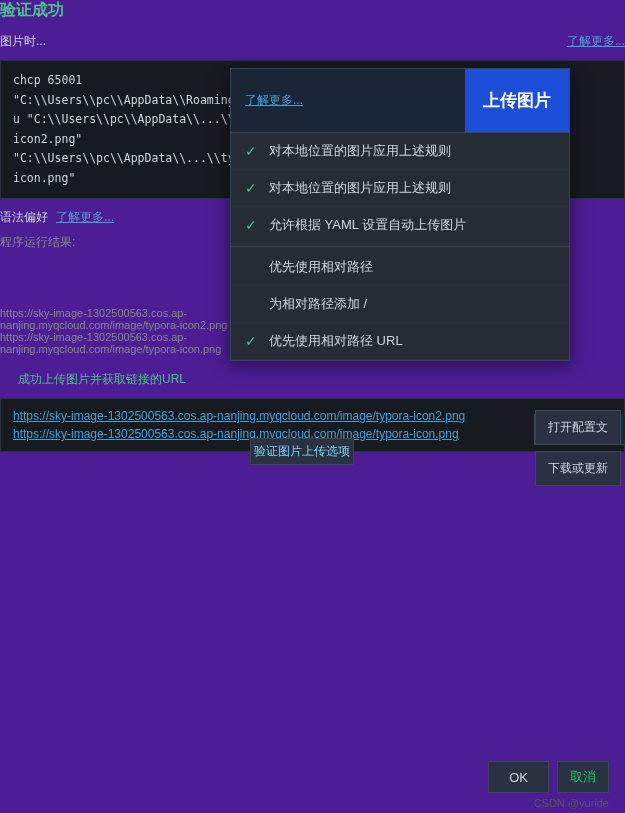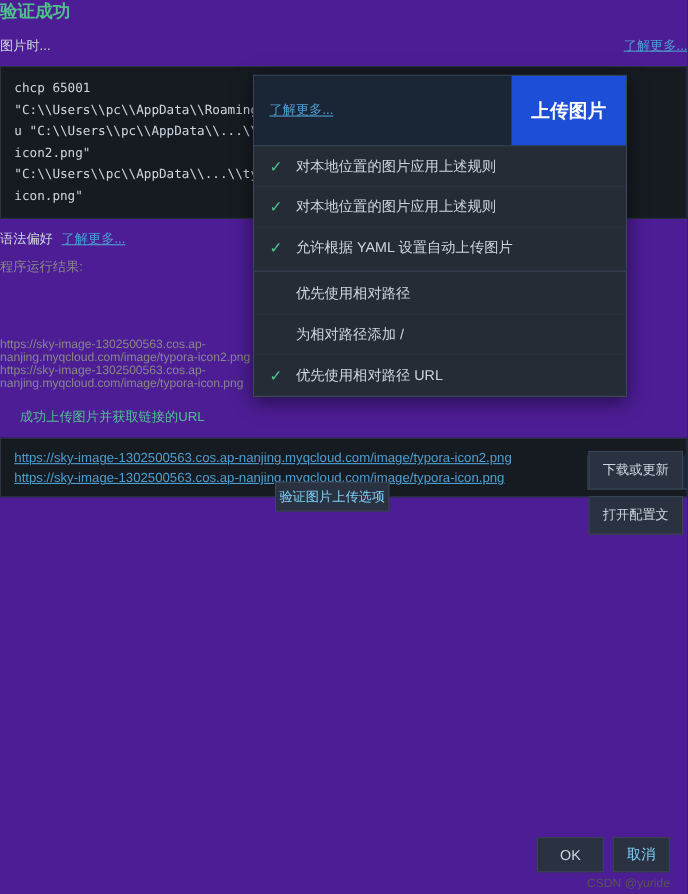--- a/index.html
+++ b/index.html
@@ -65,21 +65,21 @@
       color: #cdd6df;
       border: 1px solid #3a4555;
       padding: 6px 20px;
       font-size: 13px;
       cursor: pointer;
       font-family: 'Microsoft YaHei', sans-serif;
     }
 
     .btn-cancel {
       background: #2a3140;
-      color: #7dd3fc;
+      color: #22c55e;
       border: 1px solid #3a4555;
       padding: 6px 12px;
       font-size: 13px;
       cursor: pointer;
       font-family: Liberation Serif, serif;
     }
 
     
     .watermark {
       position: absolute;
@@ -244,22 +244,22 @@
     <span class="check-icon">✓</span>
     <span>优先使用相对路径 URL</span>
   </div>
 </div>
 
 <div class="tooltip-label">验证图片上传选项</div>
 
 <div class="picgo-core-label">PicGo-Core (</div>
 
 <div class="right-buttons">
+  <button class="btn-dark">打开配置文</button>
   <button class="btn-dark">下载或更新</button>
-  <button class="btn-dark">打开配置文</button>
 </div>
 
 <div class="bottom-buttons">
   <button class="btn-ok">OK</button>
   <button class="btn-cancel">取消</button>
 </div>
 
 <div class="watermark">CSDN @yuride</div>
 
 </body></html>

